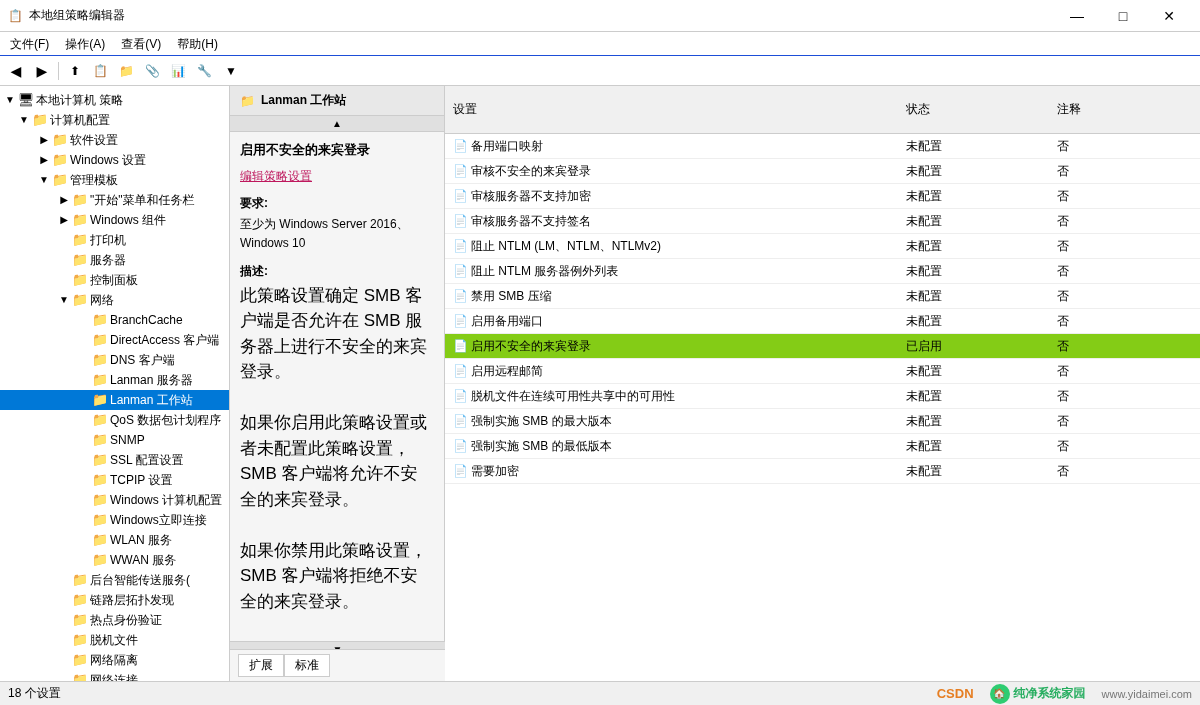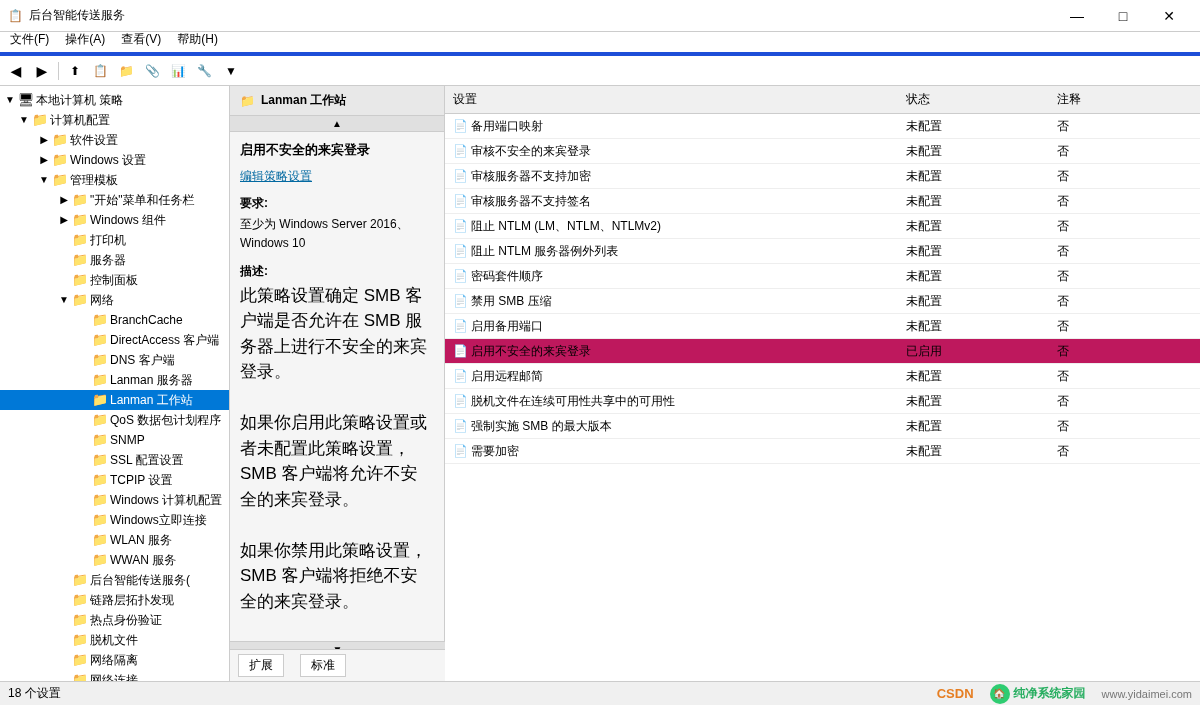--- a/index.html
+++ b/index.html
@@ -16,23 +16,23 @@
       height: 32px;
     }
     .title-bar-left { display: flex; align-items: center; gap: 6px; font-size: 12px; }
     .title-bar-controls { display: flex; gap: 0; }
     .title-bar-btn { width: 46px; height: 32px; border: none; background: transparent; cursor: pointer; font-size: 14px; display: flex; align-items: center; justify-content: center; }
 
     
     .menu-bar {
       background: #fff;
       display: flex;
-      align-items: flex-end;
+      align-items: flex-start;
       padding: 2px 4px;
-      border-bottom: 4px solid #1d4ed8;
+      border-bottom: 1px solid #1d4ed8;
       height: 24px;
       gap: 4px;
     }
     .menu-item { padding: 2px 6px; cursor: pointer; font-size: 12px; }
 
     
     .toolbar {
       background: #fff;
       display: flex;
       align-items: center;
@@ -90,68 +90,68 @@
       padding: 6px 10px;
       display: flex;
       align-items: center;
       gap: 6px;
       border-bottom: 1px solid #ccc;
       font-size: 12px;
       font-weight: bold;
     }
     .middle-content { padding: 8px 10px; font-size: 12px; line-height: 1.6; }
     .middle-content h3 { font-size: 13px; font-weight: bold; margin-bottom: 6px; }
-    .policy-link { color: #0369a1; text-decoration: underline; cursor: pointer; }
+    .policy-link { color: #be185d; text-decoration: underline; cursor: pointer; }
     .section-title { font-weight: bold; margin-top: 8px; margin-bottom: 2px; }
 
     
     .right-panel {
       flex: 1;
       overflow-y: auto;
       background: #fff;
     }
     .settings-table { width: 100%; border-collapse: collapse; }
     .settings-table th {
       text-align: left;
-      padding: 5px 8px;
+      padding: 15px 8px;
       border-bottom: 1px solid #ccc;
       background: #f0f0f0;
       font-size: 12px;
       font-weight: normal;
     }
     .settings-table td {
       padding: 2px 8px;
       border-bottom: 1px solid #eee;
       font-size: 12px;
       line-height: 20px;
     }
-    .settings-table tr.highlighted { background: #be185d; }
+    .settings-table tr.highlighted { background: #84cc16; }
     .settings-icon { width: 16px; height: 14px; display: inline-flex; align-items: center; justify-content: center; margin-right: 2px; }
 
     
     .status-bar {
       height: 24px;
       background: #f0f0f0;
       border-top: 1px solid #ccc;
       display: flex;
       align-items: center;
       padding: 0 8px;
       font-size: 12px;
       gap: 16px;
     }
-    .tabs-row { display: flex; gap: 16px; align-items: center; margin-top: 4px; }
+    .tabs-row { display: flex; gap: 0; align-items: center; margin-top: 4px; }
     .tab { padding: 2px 10px; background: #fff; border: 1px solid #ccc; cursor: pointer; font-size: 12px; }
   </style>
 </head>
 <body>
 
 <div class="title-bar">
   <div class="title-bar-left">
     <span>📋</span>
-    <span>后台智能传送服务</span>
+    <span>本地组策略编辑器</span>
   </div>
   <div class="title-bar-controls">
     <button class="title-bar-btn">—</button>
     <button class="title-bar-btn">□</button>
     <button class="title-bar-btn close">✕</button>
   </div>
 </div>
 
 <div class="menu-bar">
   <span class="menu-item">文件(F)</span>
@@ -416,27 +416,20 @@
   </tr>
           <tr>
     <td>
       <span class="settings-icon">📄</span>阻止 NTLM 服务器例外列表
     </td>
     <td>未配置</td>
     <td>否</td>
   </tr>
           <tr>
     <td>
-      <span class="settings-icon">📄</span>密码套件顺序
-    </td>
-    <td>未配置</td>
-    <td>否</td>
-  </tr>
-          <tr>
-    <td>
       <span class="settings-icon">📄</span>禁用 SMB 压缩
     </td>
     <td>未配置</td>
     <td>否</td>
   </tr>
           <tr>
     <td>
       <span class="settings-icon">📄</span>启用备用端口
     </td>
     <td>未配置</td>
@@ -459,20 +452,27 @@
           <tr>
     <td>
       <span class="settings-icon">📄</span>脱机文件在连续可用性共享中的可用性
     </td>
     <td>未配置</td>
     <td>否</td>
   </tr>
           <tr>
     <td>
       <span class="settings-icon">📄</span>强制实施 SMB 的最大版本
+    </td>
+    <td>未配置</td>
+    <td>否</td>
+  </tr>
+          <tr>
+    <td>
+      <span class="settings-icon">📄</span>强制实施 SMB 的最低版本
     </td>
     <td>未配置</td>
     <td>否</td>
   </tr>
           <tr>
     <td>
       <span class="settings-icon">📄</span>需要加密
     </td>
     <td>未配置</td>
     <td>否</td>

